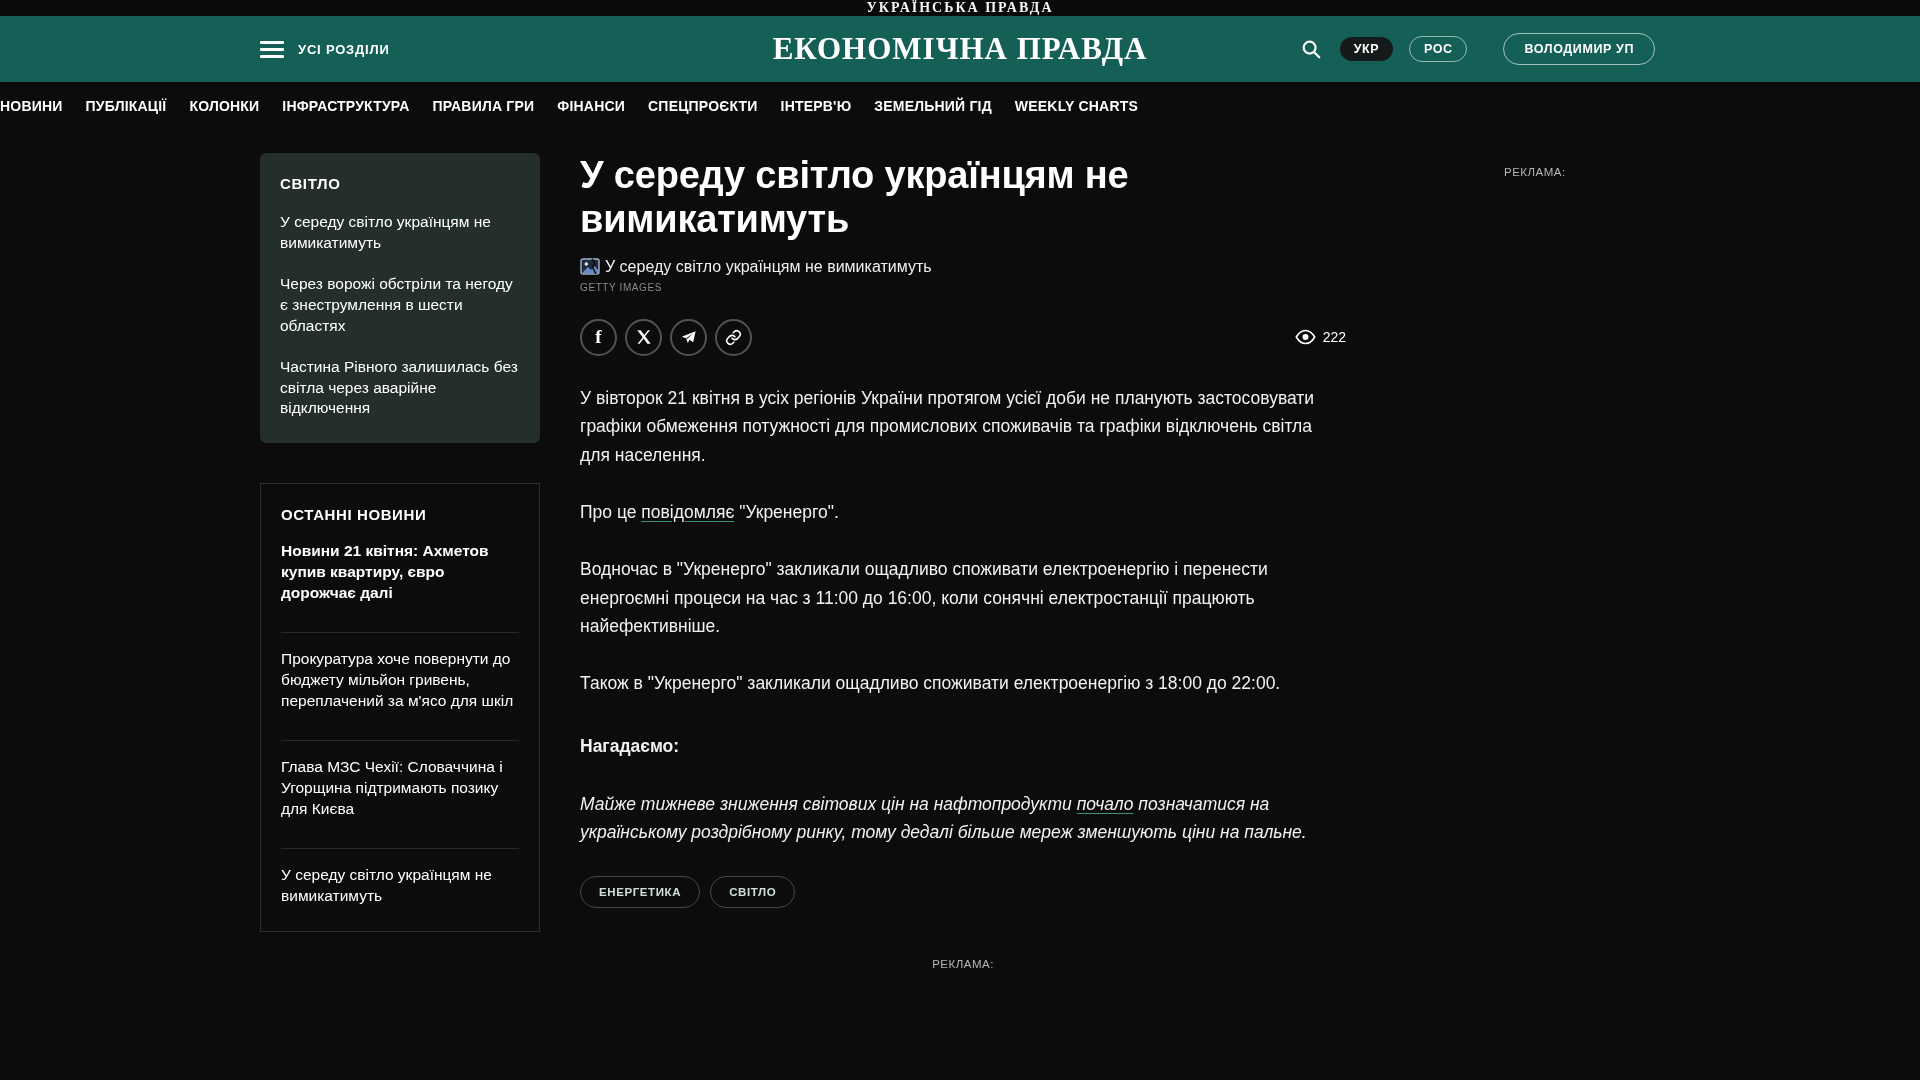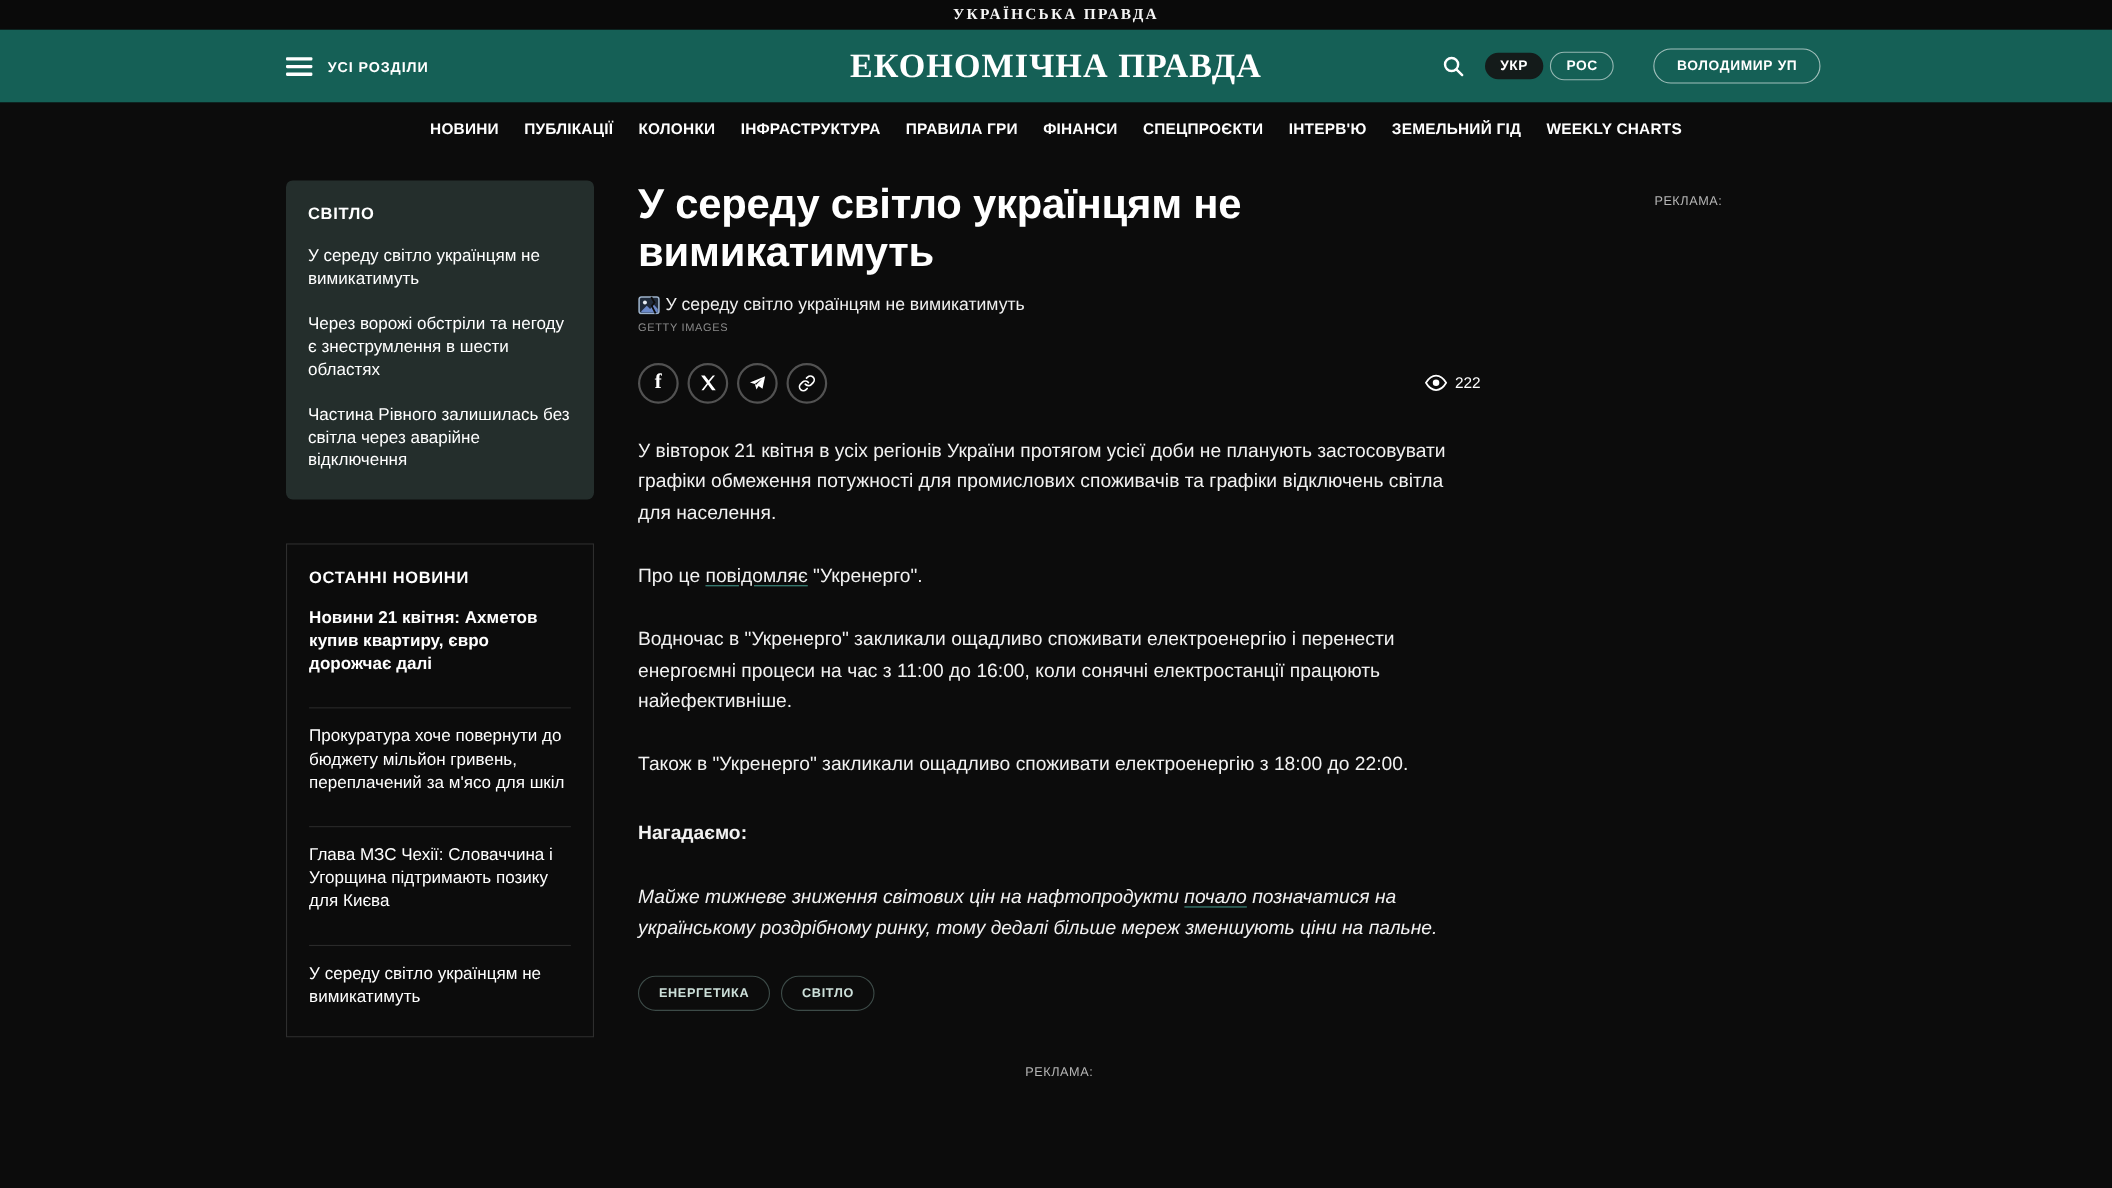--- a/index.html
+++ b/index.html
@@ -5,21 +5,21 @@
   * { margin:0; padding:0; box-sizing:border-box; }
   html,body { width:1920px; height:1080px; overflow:hidden; }
   body {
     background:#0c0c0c;
     color:#f1f1f1;
     font-family:"Liberation Sans", sans-serif;
     position:relative;
   }
   
   .top-bar {
-    height:27px; background:#0a0a0a;
+    height:16px; background:#0a0a0a;
     display:flex; align-items:center; justify-content:center;text-align:right;
   }
   .top-bar .brand {
     font-family:"Liberation Serif", serif;
     font-weight:bold; font-size:14px; letter-spacing:2px;
     color:#f5f5f5; cursor:pointer;
   }
   
   .header {
     height:66px; background:#156056; position:relative;
@@ -32,37 +32,37 @@
   .menu-label { font-size:13px; font-weight:bold; letter-spacing:.8px; color:#fff; }
   .masthead {
     position:absolute; left:0; right:0; text-align:center; pointer-events:none;
   }
   .masthead .logo {
     font-family:"Liberation Serif", serif; font-weight:bold;
     font-size:31px; letter-spacing:1px; color:#fff; pointer-events:auto; cursor:pointer;
   }
   .header-right { margin-left:auto; display:flex; align-items:center; gap:14px; z-index:2; }
   .search-btn { width:30px; height:30px; display:flex; align-items:center; justify-content:center; cursor:pointer; }
-  .lang-toggle { display:flex; align-items:center; gap:6px; }
+  .lang-toggle { display:flex; align-items:center; gap:16px; }
   .lang-pill {
     font-size:12.5px; font-weight:bold; color:#fff; letter-spacing:.5px;
     padding:5px 14px; border-radius:14px; cursor:pointer;
   }
   .lang-pill.active { background:#141b1a; }
   .lang-pill.inactive { border:1px solid rgba(255,255,255,.55); }
   .support-btn {
     margin-left:22px;
     font-size:12.5px; font-weight:bold; color:#fff; letter-spacing:.6px;
     padding:8px 20px; border:1px solid rgba(255,255,255,.6); border-radius:16px;
     background:transparent; cursor:pointer; font-family:inherit;
   }
   
   .main-nav {
     background:#0c0c0c; padding:16px 0 15px;
-    display:flex; justify-content:center; gap:23px;
+    display:flex; gap:23px;
   }
   .nav-item {
     font-size:14px; font-weight:bold; color:#fff; letter-spacing:.2px;
     cursor:pointer; white-space:nowrap;
   }
   
   .page {
     margin-left:260px; margin-top:24px;
     display:grid; grid-template-columns:280px 766px auto; column-gap:40px;
     align-items:start;

